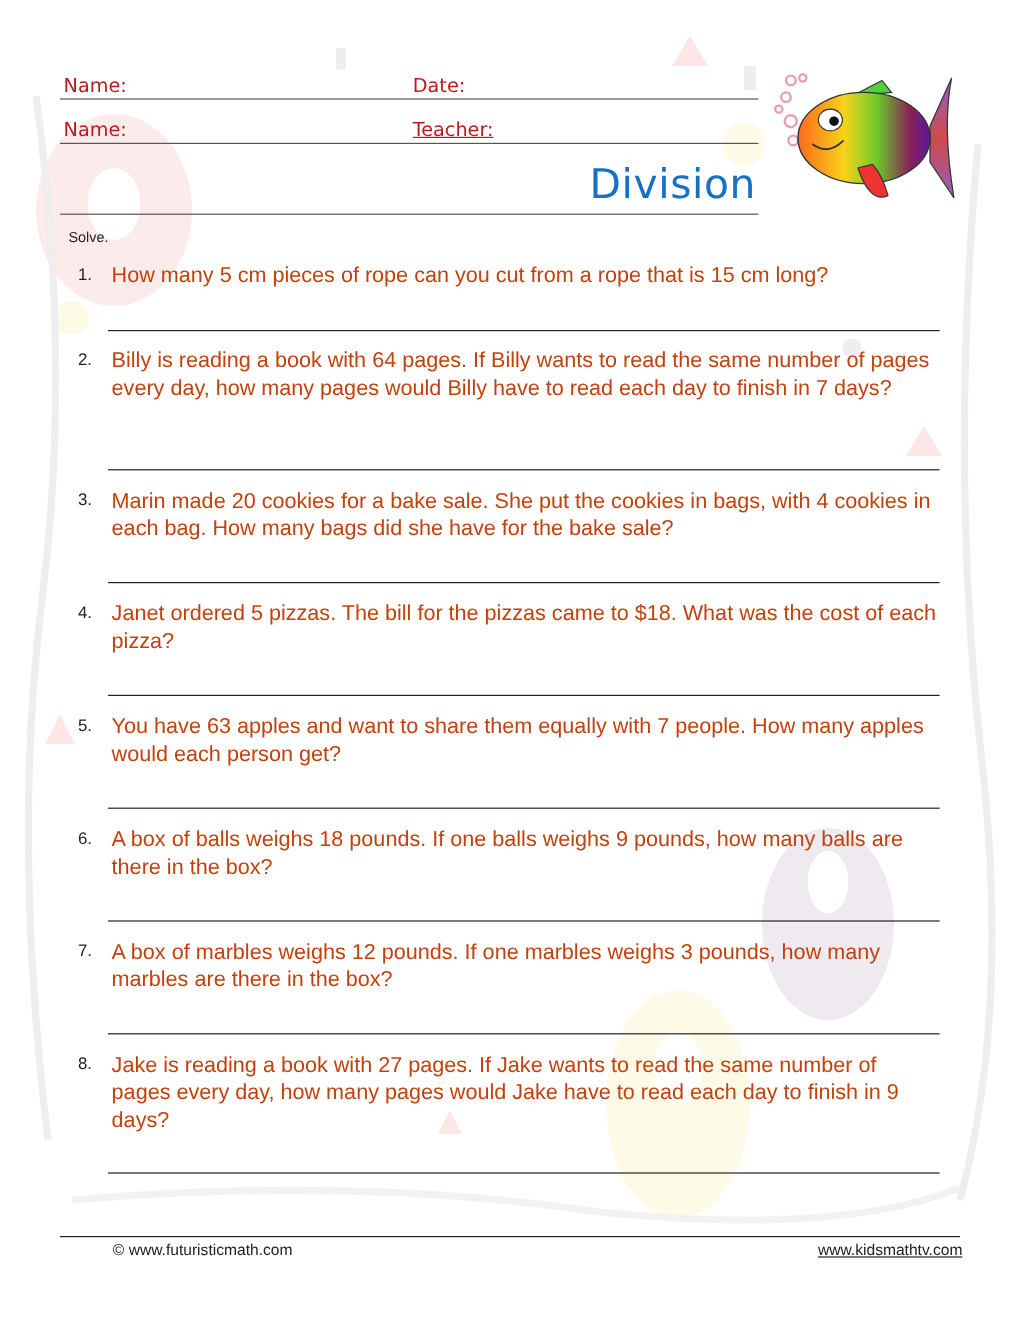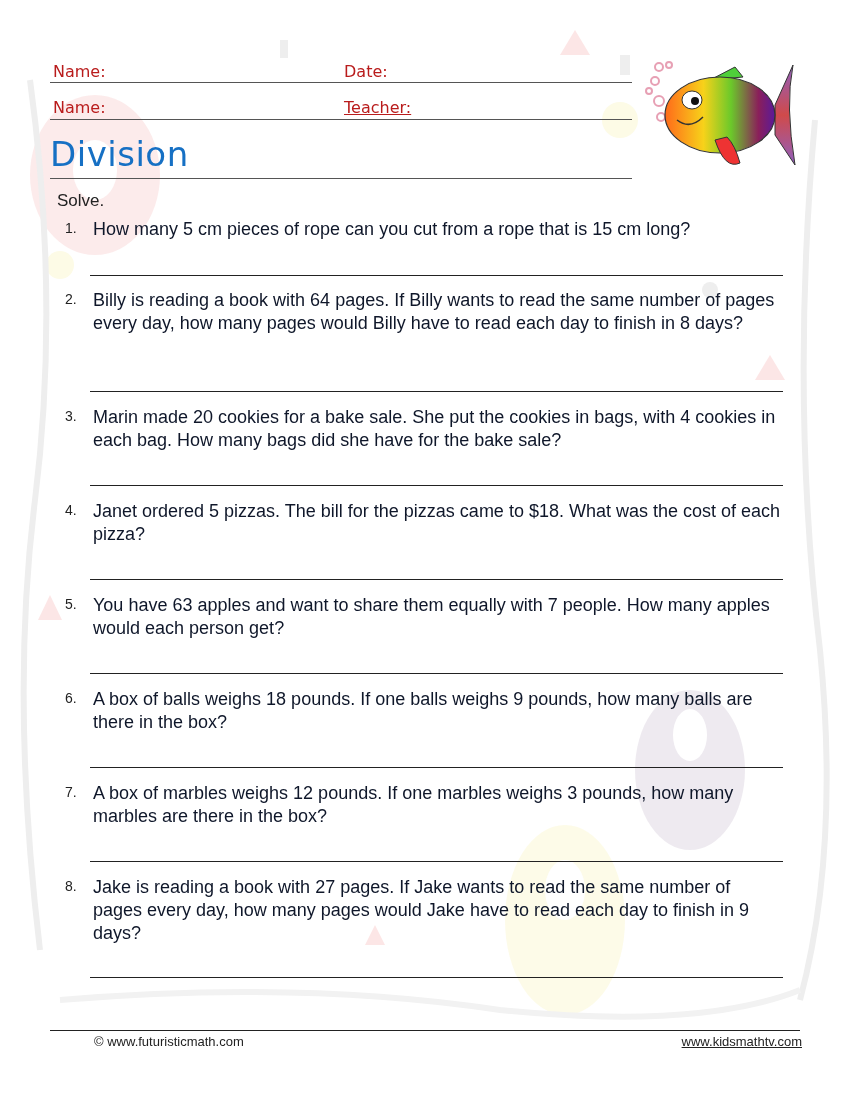--- a/index.html
+++ b/index.html
@@ -1,24 +1,24 @@
 <!DOCTYPE html>
 <html><head>
 <meta charset="utf-8">
 <style>
   html, body { margin:0; padding:0; }
   body { width:850px; height:1100px; position:relative; background:#ffffff; overflow:hidden; font-family:"Liberation Sans", sans-serif; color:#111; }
   .bg { position:absolute; inset:0; pointer-events:none; }
   .hdr-label { position:absolute; font-family:"DejaVu Sans", sans-serif; font-size:16px; color:#b91c1c; }
   .rule { position:absolute; height:1px; background:#555; }
-  .title { position:absolute; left:50px; width:580px; top:134px; text-align:left; font-family:"DejaVu Sans", sans-serif; font-size:34px; color:#1670c4; letter-spacing:0.5px; }
-  .solve { position:absolute; left:57px; top:191px; font-size:17px; color:#222; }
+  .title { position:absolute; left:50px; width:580px; top:134px; text-align:right; font-family:"DejaVu Sans", sans-serif; font-size:34px; color:#1670c4; letter-spacing:0.5px; }
+  .solve { position:absolute; left:57px; top:191px; font-size:12px; color:#222; }
   .q { position:absolute; left:65px; width:700px; }
   .q .num { position:absolute; left:0; top:2px; font-size:14px; color:#222; }
-  .q .txt { position:absolute; left:28px; width:690px; font-size:18px; line-height:23px; color:#0f172a; }
+  .q .txt { position:absolute; left:28px; width:690px; font-size:18px; line-height:23px; color:#c2410c; }
   .ans { position:absolute; left:90px; width:693px; height:1px; background:#222; }
   .footer-rule { position:absolute; left:50px; width:750px; top:1030px; height:1px; background:#222; }
   .footer { position:absolute; top:1034px; font-size:13px; color:#222;margin-left:42px; }
 </style>
 </head>
 <body>
 
 <svg class="bg" width="850" height="1100" viewBox="0 0 850 1100">
   <ellipse cx="95" cy="175" rx="65" ry="80" fill="#fbe3e3" opacity="0.7"></ellipse>
   <ellipse cx="95" cy="170" rx="22" ry="30" fill="#ffffff"></ellipse>
@@ -84,21 +84,21 @@
 <div class="solve">Solve.</div>
 
 <div class="q" style="top:218px;">
   <span class="num">1.</span>
   <span class="txt">How many 5 cm pieces of rope can you cut from a rope that is 15 cm long?</span>
 </div>
 <div class="ans" style="top:275px;"></div>
 
 <div class="q" style="top:289px;">
   <span class="num">2.</span>
-  <span class="txt">Billy is reading a book with 64 pages. If Billy wants to read the same number of pages every day, how many pages would Billy have to read each day to finish in 8 days?</span>
+  <span class="txt">Billy is reading a book with 64 pages. If Billy wants to read the same number of pages every day, how many pages would Billy have to read each day to finish in 7 days?</span>
 </div>
 <div class="ans" style="top:391px;"></div>
 
 <div class="q" style="top:406px;">
   <span class="num">3.</span>
   <span class="txt">Marin made 20 cookies for a bake sale. She put the cookies in bags, with 4 cookies in each bag. How many bags did she have for the bake sale?</span>
 </div>
 <div class="ans" style="top:485px;"></div>
 
 <div class="q" style="top:500px;">

